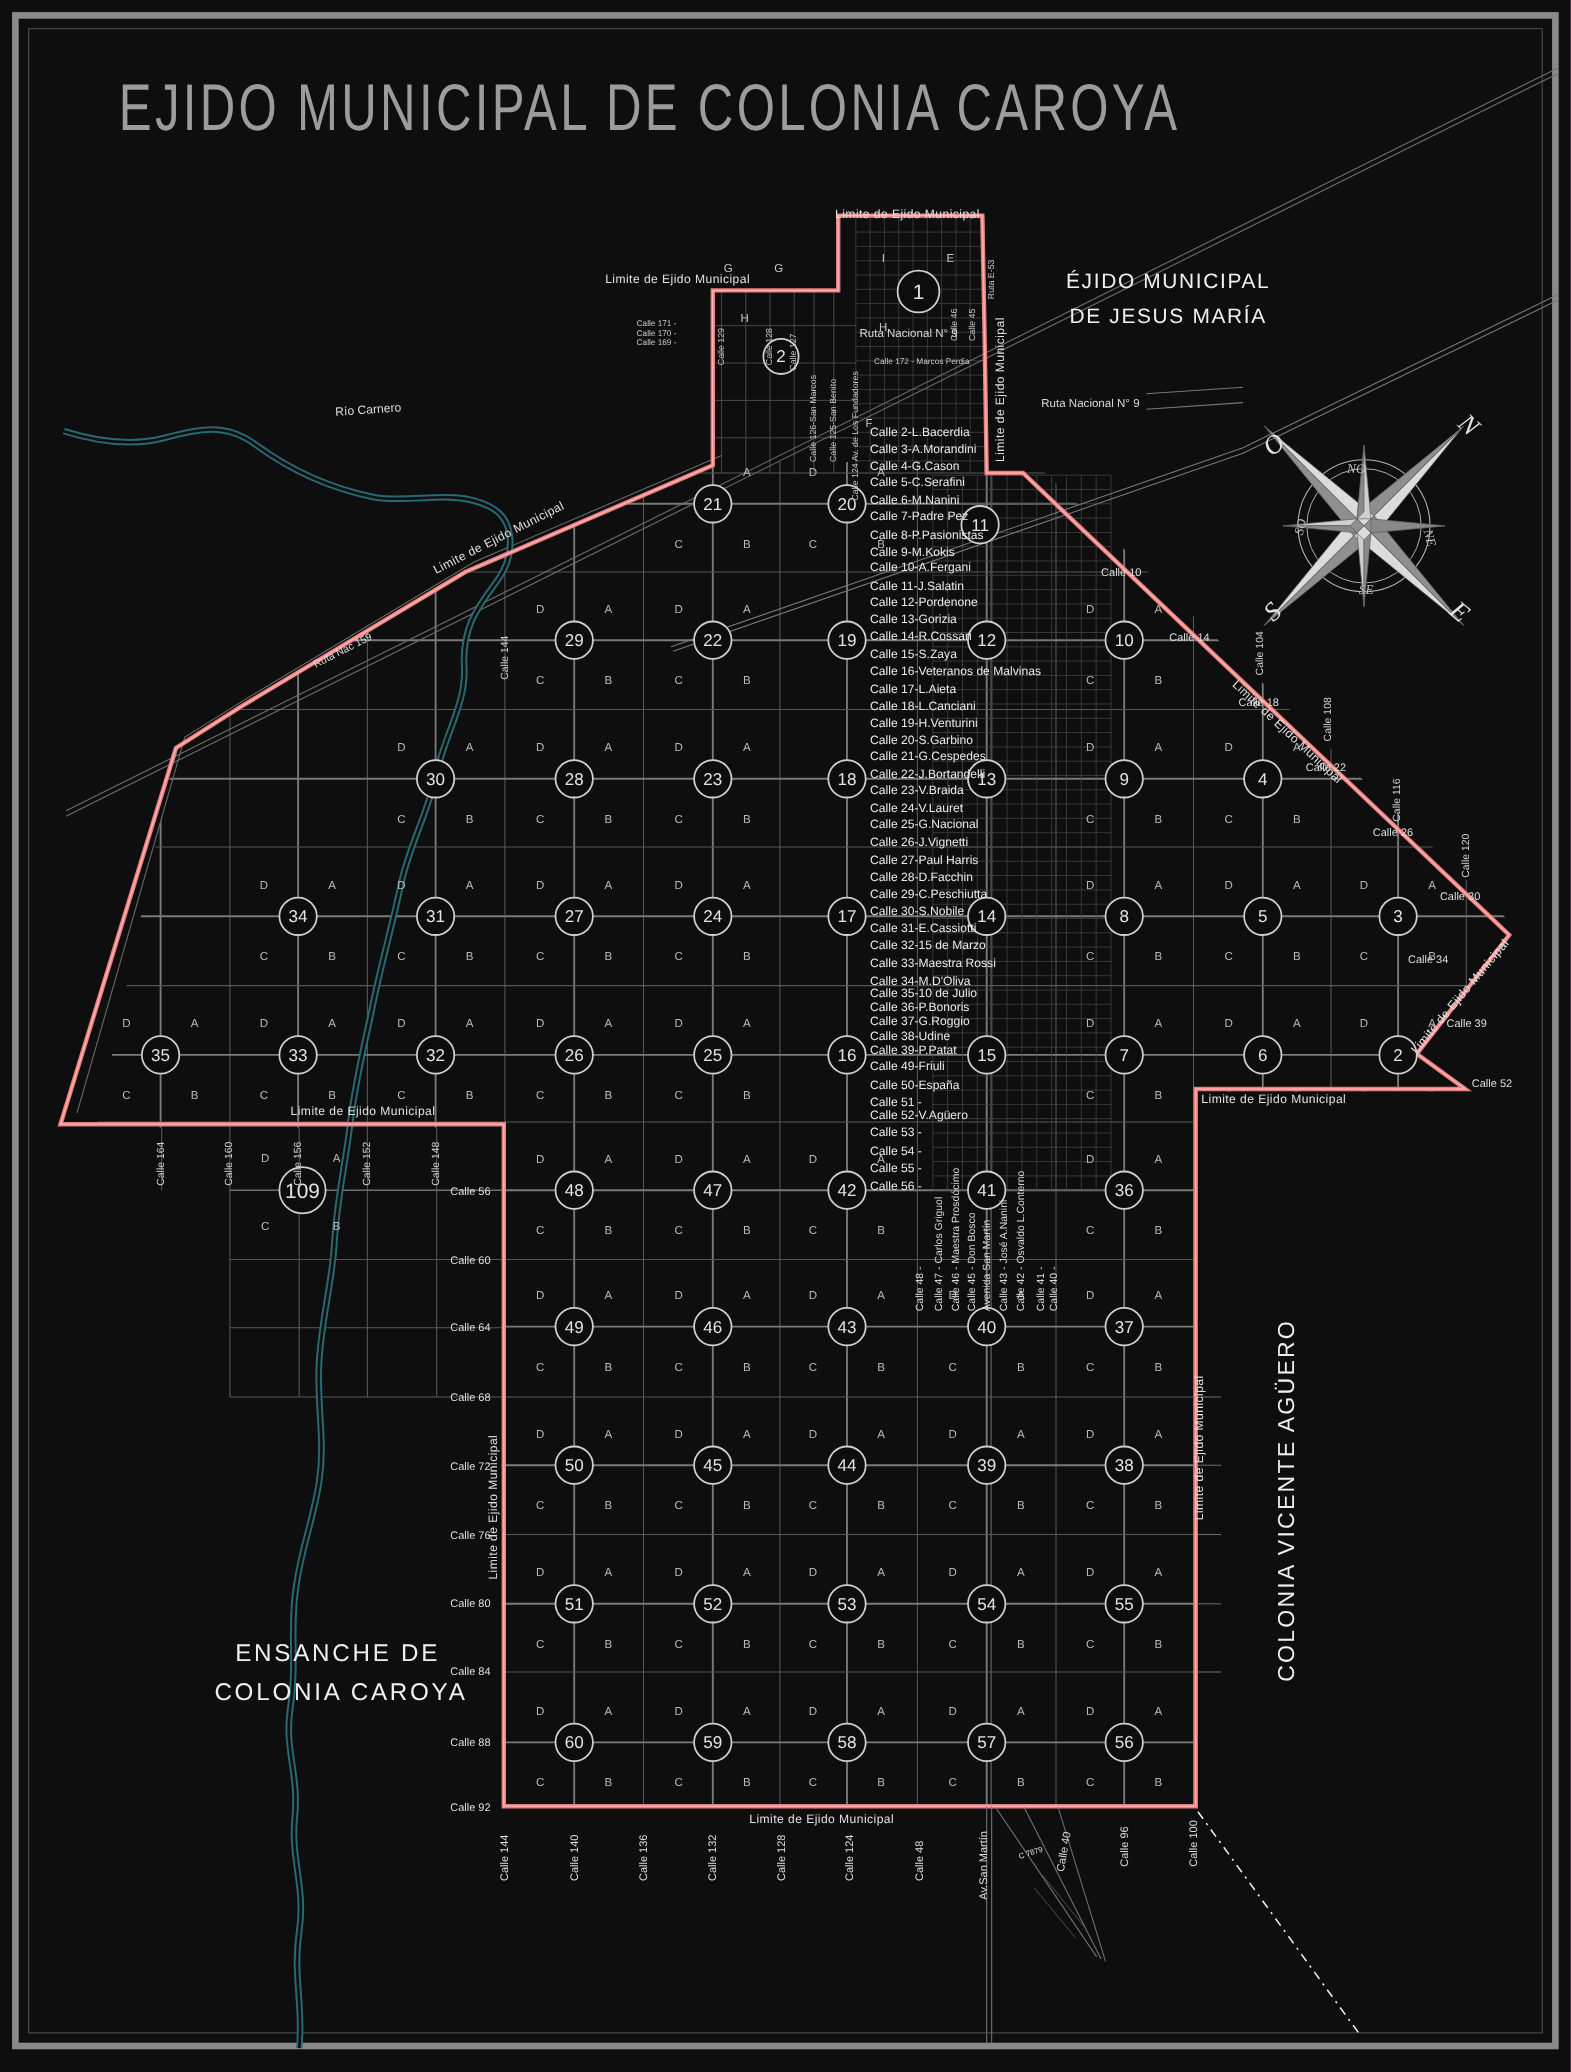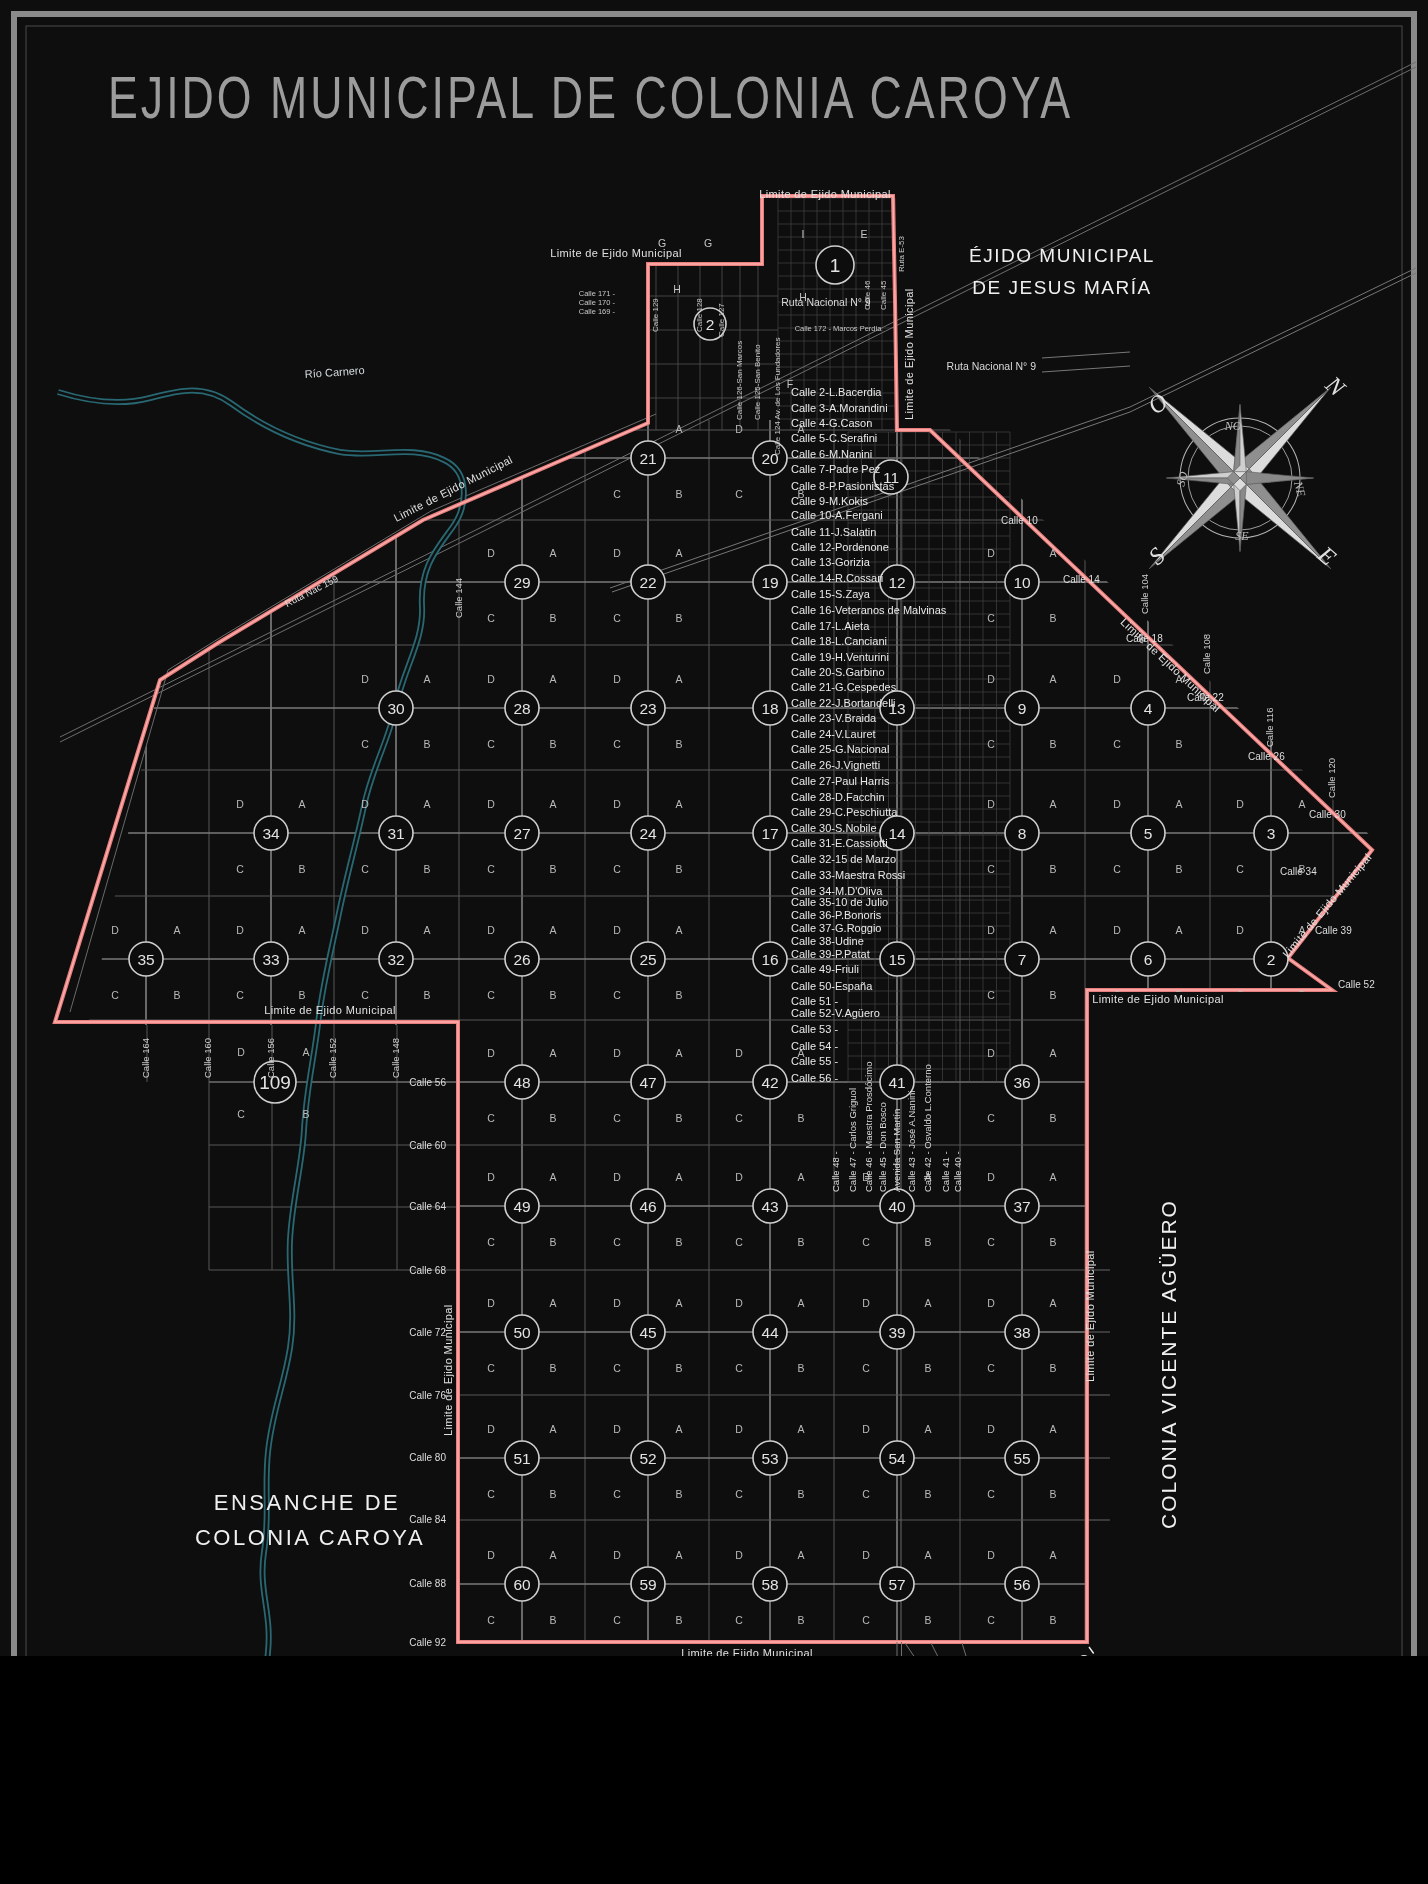--- a/index.html
+++ b/index.html
@@ -1,16 +1,16 @@
 <!DOCTYPE html>
 <html><head>
 <meta charset="utf-8">
 <style>
   html,body{margin:0;padding:0;background:#000;}
-  .page{position:relative;width:1428px;height:1656px;background:#f9a8d4;overflow:hidden;
+  .page{position:relative;width:1428px;height:1884px;background:#f9a8d4;overflow:hidden;
         font-family:"Liberation Sans", sans-serif;}
   svg{display:block}
   text{font-family:"Liberation Sans", sans-serif;}
   .serif{font-family:"Liberation Serif", serif;font-style:italic;}
 </style>
 </head>
 <body>
 
 <div class="page">
 <svg width="1428" height="1884" viewBox="0 0 1428 1884">

